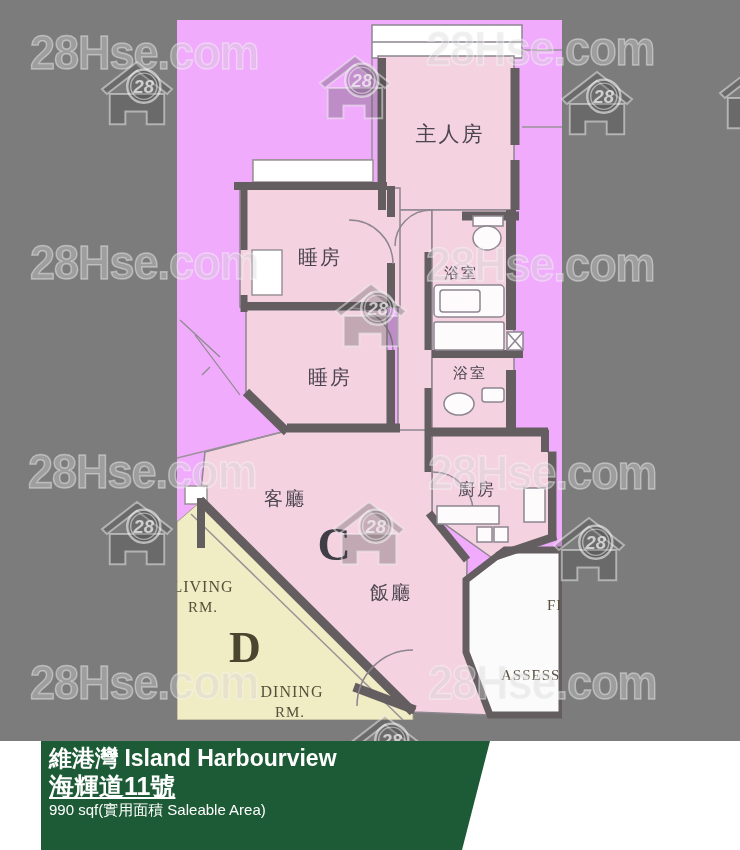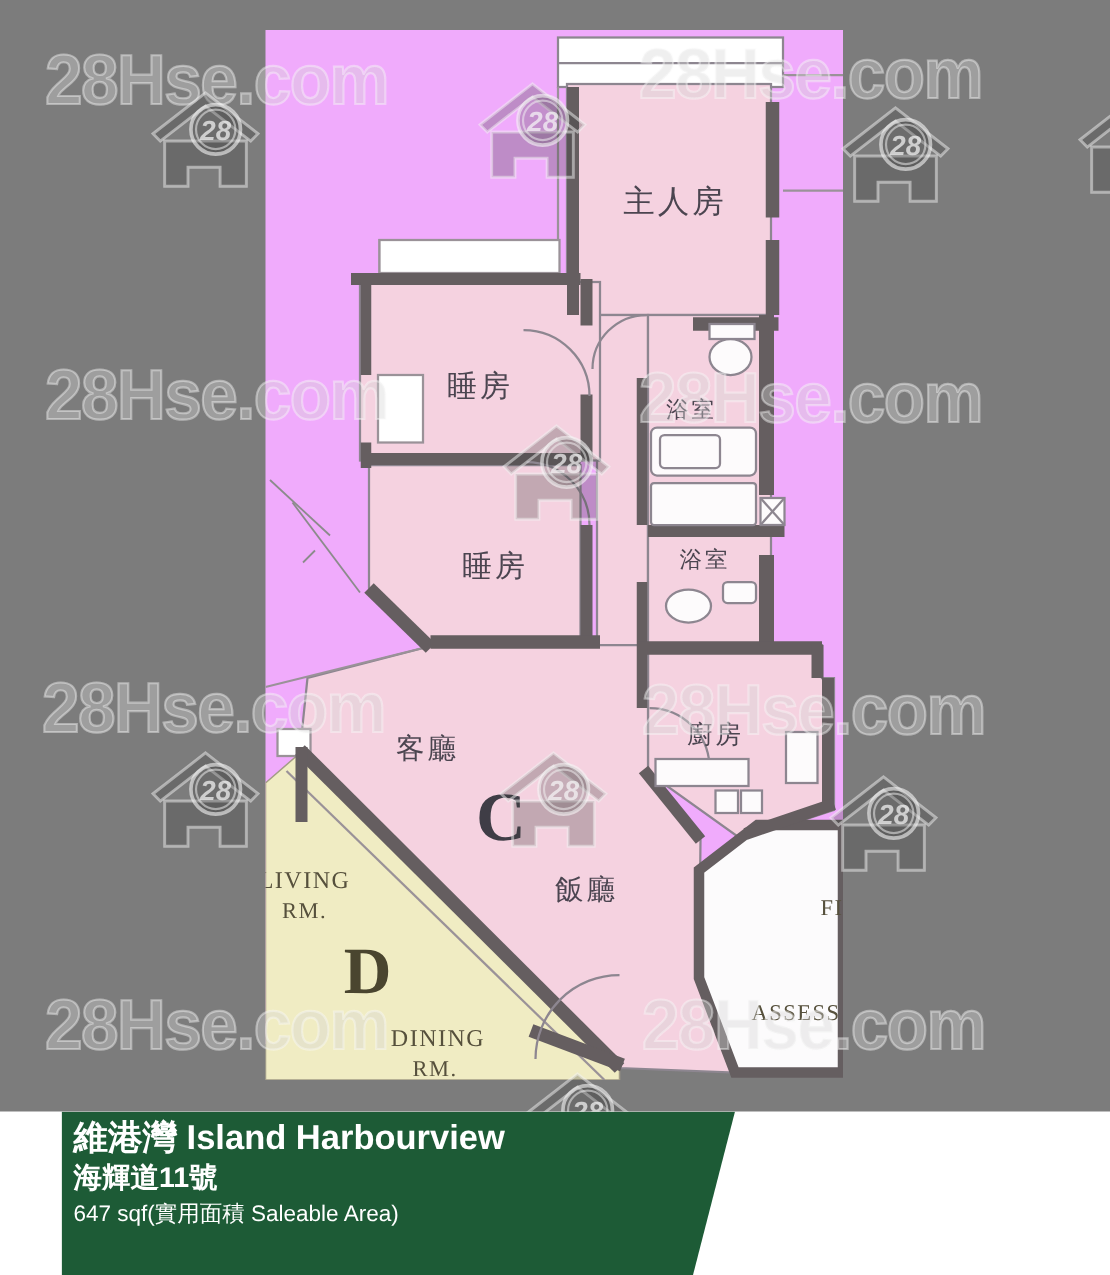--- a/index.html
+++ b/index.html
@@ -35,21 +35,21 @@
     position:absolute; left:0; top:741px; width:740px; height:109px;
     background:#ffffff; z-index:10;
   }
   .footer-green {
     position:absolute; left:0; top:0; width:449px; height:109px;
     background:#1d5b36; color:#fff;
     clip-path:polygon(0 0, 449px 0, 421px 109px, 0 109px);
     padding:3px 0 0 8px; box-sizing:border-box;margin-left:41px;
   }
   .f-title { font-size:23px; font-weight:bold; line-height:29px; }
-  .f-addr  { font-size:19px; font-weight:bold; line-height:26px; }
+  .f-addr  { font-size:25px; font-weight:bold; line-height:26px;text-decoration:underline; }
   .f-unit  { font-size:17px; font-weight:bold; line-height:25px; }
   .f-area  { font-size:15px; line-height:21px; }
 </style>
 </head>
 <body>
 
 <div class="stage">
 
   <div class="plan">
     <svg class="plan-svg" viewBox="0 0 385 700" xmlns="http://www.w3.org/2000/svg">
@@ -266,18 +266,18 @@
         <circle cx="45" cy="27" r="13.5" fill="none" stroke="rgba(245,245,245,0.5)" stroke-width="1.5"></circle>
         <text x="45" y="34" text-anchor="middle" font-size="19" font-weight="bold" font-family="Liberation Sans, sans-serif" fill="rgba(248,248,248,0.7)">28</text>
       </svg>
     </div>
     </div>
 
   <div class="footer">
     <div class="footer-green">
       <div class="f-title">維港灣 Island Harbourview</div>
       <div class="f-addr">海輝道11號</div>
-      <div class="f-area">647 sqf(實用面積 Saleable Area)</div>
+      <div class="f-area">990 sqf(實用面積 Saleable Area)</div>
     </div>
 
   </div>
 
 </div>
 
 </body></html>

